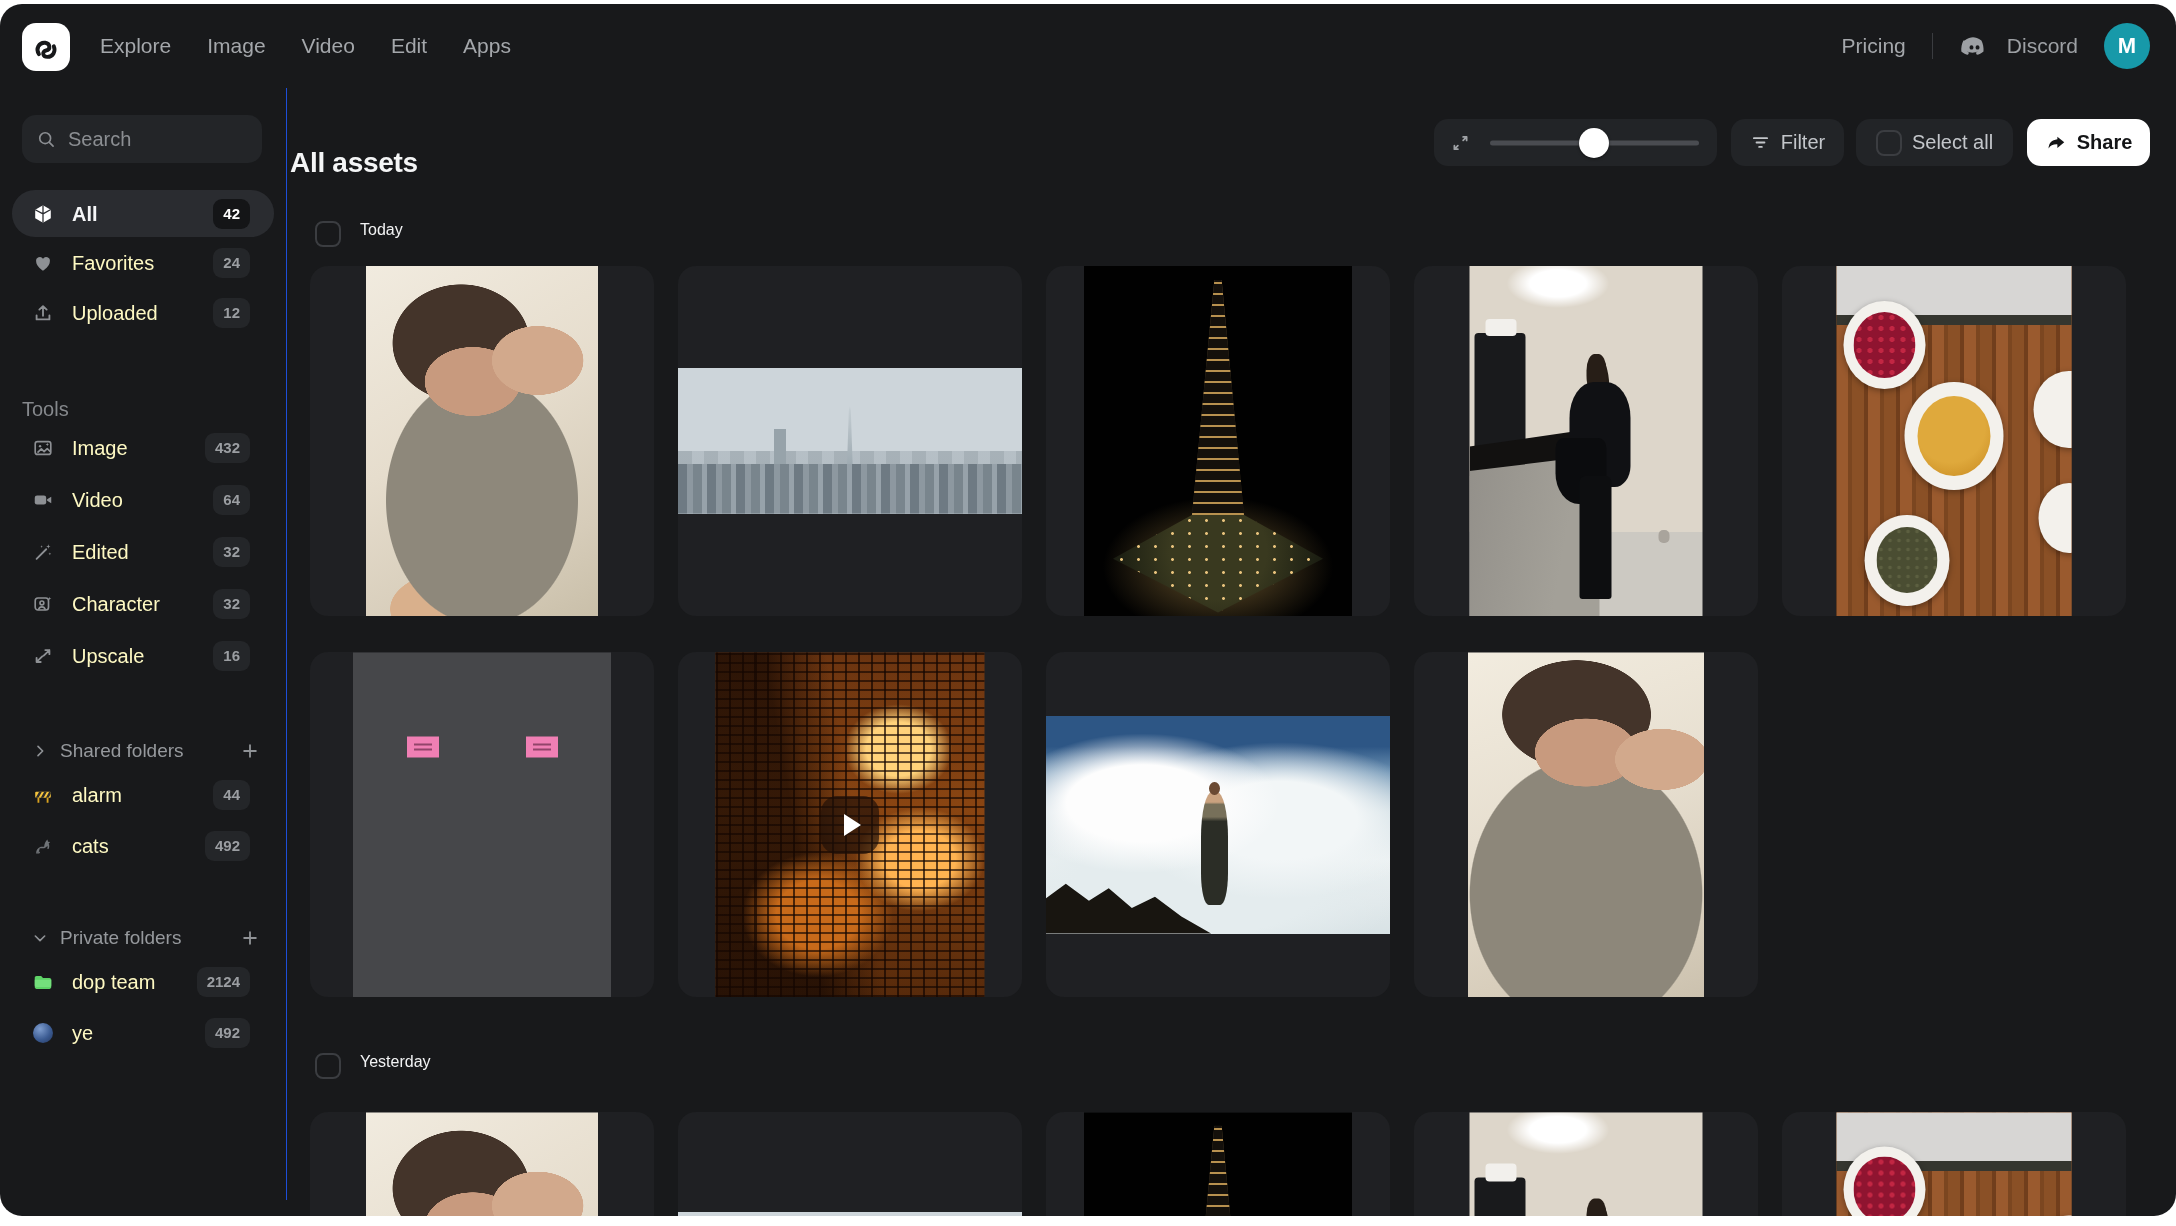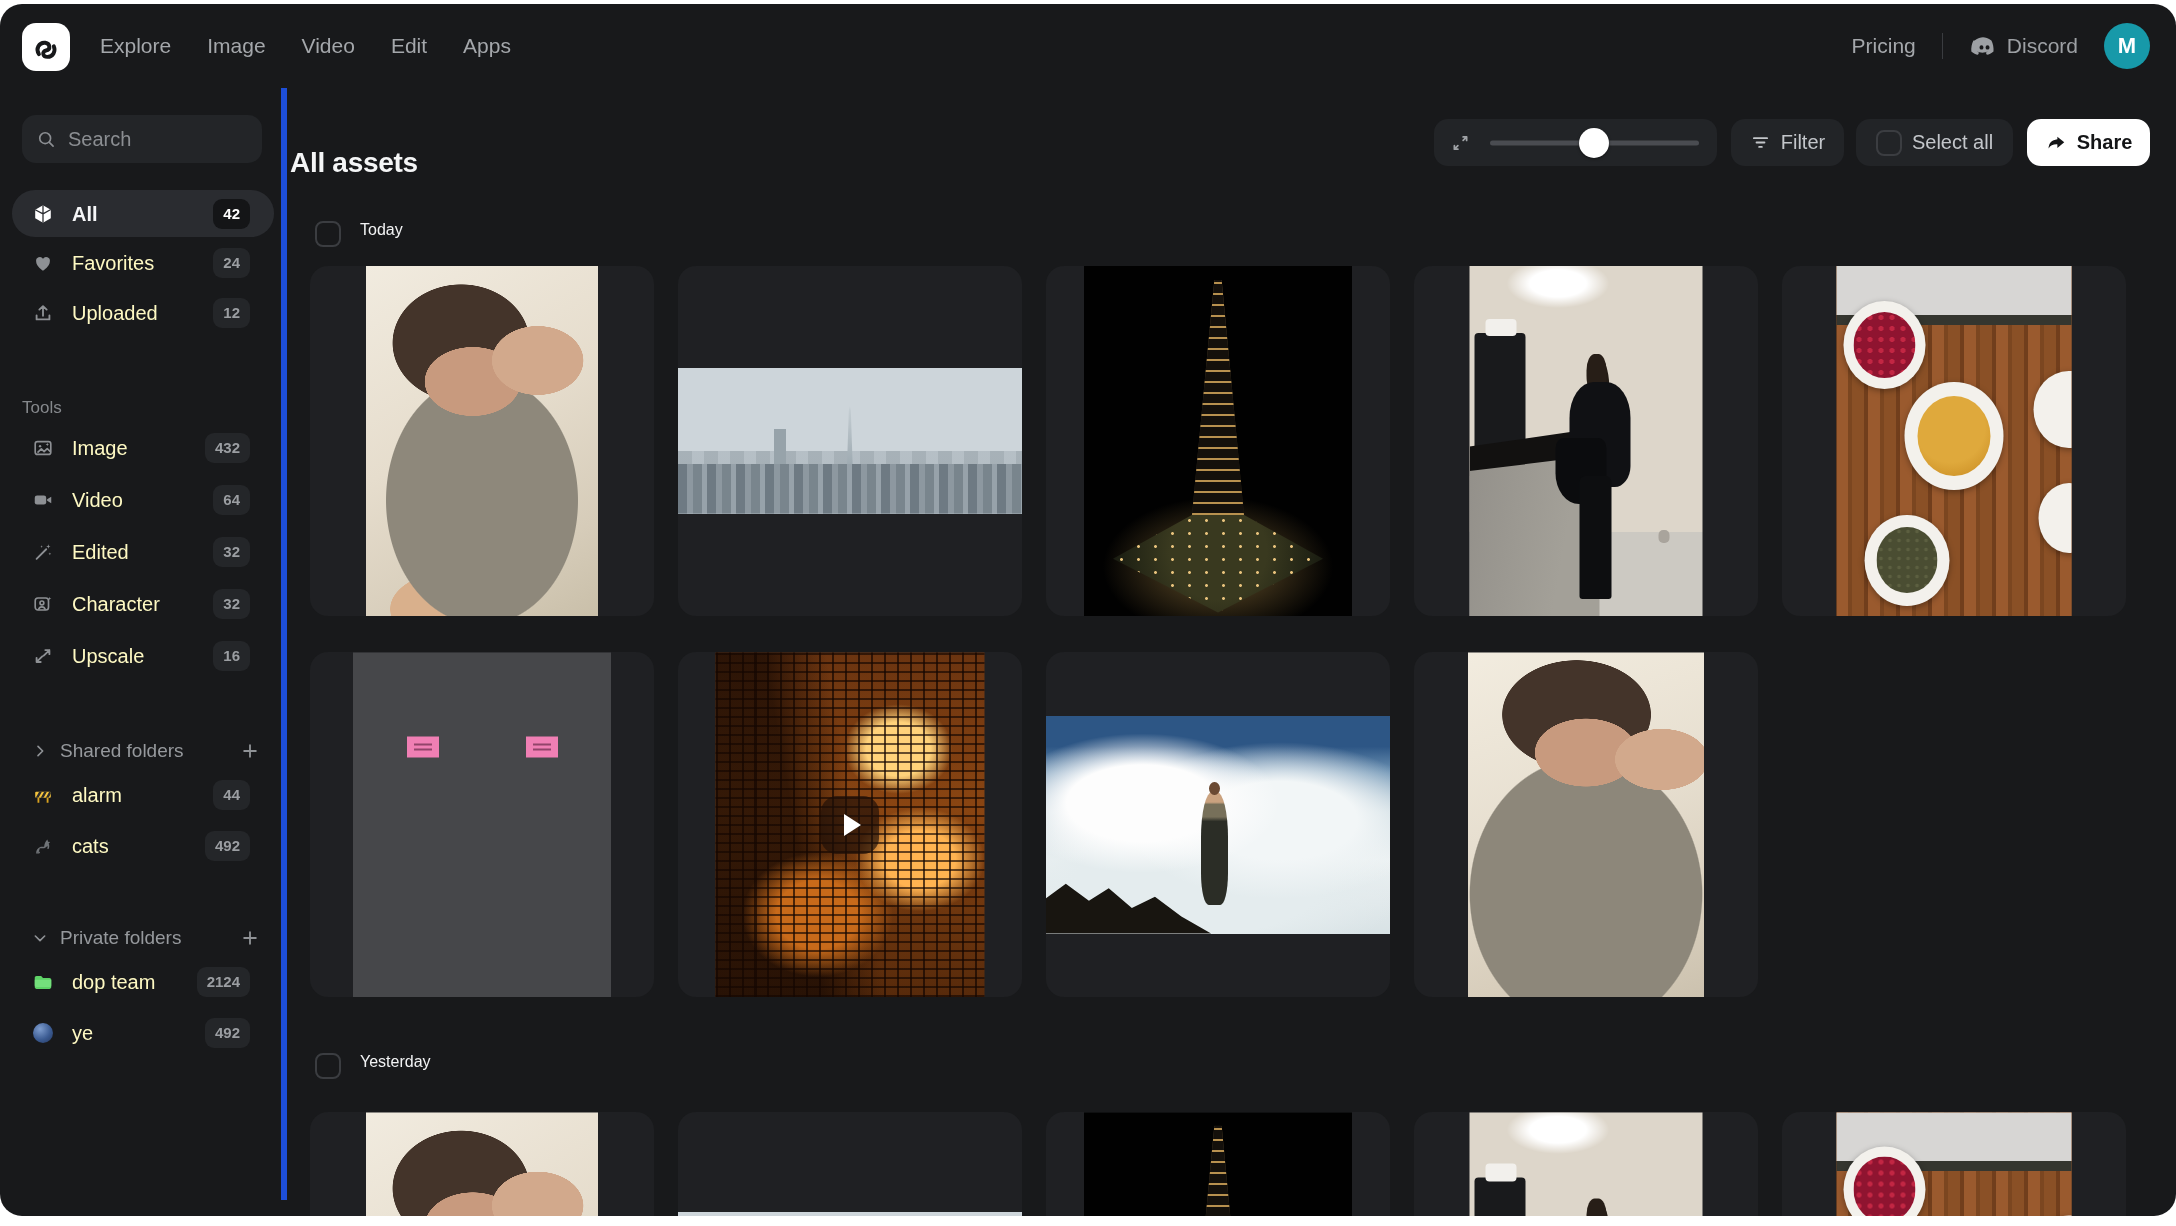--- a/index.html
+++ b/index.html
@@ -9,39 +9,39 @@
     border-radius:22px;overflow:hidden;}
   
   .topbar{position:absolute;left:0;top:0;width:100%;height:84px;}
   .logo{position:absolute;left:22px;top:19px;width:48px;height:48px;background:#ffffff;border-radius:14px;
     display:flex;align-items:center;justify-content:center;}
   .nav{position:absolute;left:100px;top:0;height:84px;display:flex;align-items:center;gap:36px;}
   .nav a{color:#a4a7ab;font-size:21px;font-weight:500;text-decoration:none;cursor:pointer;}
   .tb-right{position:absolute;right:26px;top:0;height:84px;display:flex;align-items:center;gap:26px;text-align:center;}
   .tb-right .plink{color:#a4a7ab;font-size:21px;font-weight:500;text-decoration:none;cursor:pointer;}
   .vdiv{width:1px;height:26px;background:#3a3c40;}
-  .discord{display:flex;align-items:center;gap:10px;color:#9da0a4;font-size:21px;font-weight:500;cursor:pointer;}
+  .discord{display:flex;align-items:center;gap:20px;color:#9da0a4;font-size:21px;font-weight:500;cursor:pointer;}
   .avatar{width:46px;height:46px;border-radius:50%;background:#1799a9;color:#fff;font-size:22px;font-weight:700;
     display:flex;align-items:center;justify-content:center;}
   
-  .sidebar{position:absolute;left:0;top:84px;bottom:16px;width:287px;border-right:6px solid #1d4ed8;}
+  .sidebar{position:absolute;left:0;top:84px;bottom:16px;width:287px;border-right:1px solid #1d4ed8;}
   .search{position:absolute;left:22px;top:27px;width:240px;height:48px;background:#232528;border-radius:14px;}
   .search svg{position:absolute;left:14px;top:14px;}
   .search input{position:absolute;left:44px;top:0;width:186px;height:48px;background:transparent;border:0;outline:none;
     color:#e8e9ea;font-size:20px;font-family:inherit;}
   .search input::placeholder{color:#8b8e92;}
   .srow{position:absolute;left:12px;width:262px;height:44px;border-radius:23px;cursor:pointer;}
   .srow.sel{height:47px;background:#2a2c30;}
   .srow .ic{position:absolute;left:19px;top:50%;transform:translateY(-50%);width:24px;height:24px;display:flex;align-items:center;justify-content:center;}
   .srow .lbl{position:absolute;left:60px;top:50%;transform:translateY(-50%);font-size:20px;color:#fef9c3;white-space:nowrap;}
   .srow.sel .lbl{color:#f5f6f7;font-weight:700;}
   .badge{position:absolute;right:24px;top:50%;transform:translateY(-50%);height:30px;line-height:30px;
     padding:0 10px;border-radius:9px;background:#242629;color:#9b9ea2;font-size:15px;font-weight:600;}
   .srow.sel .badge{background:#141517;color:#ffffff;}
-  .seclbl{position:absolute;left:22px;font-size:17px;color:#85888c;}
+  .seclbl{position:absolute;left:22px;font-size:20px;color:#85888c;}
   .fhead{position:absolute;left:12px;width:262px;height:36px;cursor:pointer;}
   .fhead .chev{position:absolute;left:20px;top:50%;transform:translateY(-50%);color:#8f9296;display:flex;}
   .fhead .flbl{position:absolute;left:48px;top:50%;transform:translateY(-50%);font-size:19px;color:#96999d;white-space:nowrap;}
   .fhead .plus{position:absolute;right:14px;top:50%;transform:translateY(-50%);color:#8f9296;display:flex;cursor:pointer;}
   
   .page-title{position:absolute;left:290px;top:124px;font-size:28px;font-weight:700;color:#f4f5f6;letter-spacing:-.3px;}
   .pill{position:absolute;top:115px;height:47px;border-radius:14px;background:#222427;}
   .sliderpill{left:1434px;width:283px;}
   .sliderpill .exp{position:absolute;left:16px;top:50%;transform:translateY(-50%);color:#9fa2a6;display:flex;}
   .track{position:absolute;left:56px;width:209px;top:50%;transform:translateY(-50%);height:5px;border-radius:3px;background:#4a4c51;}

